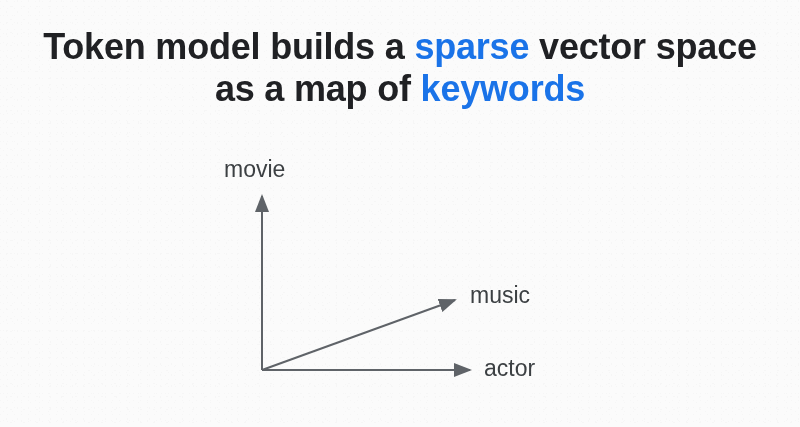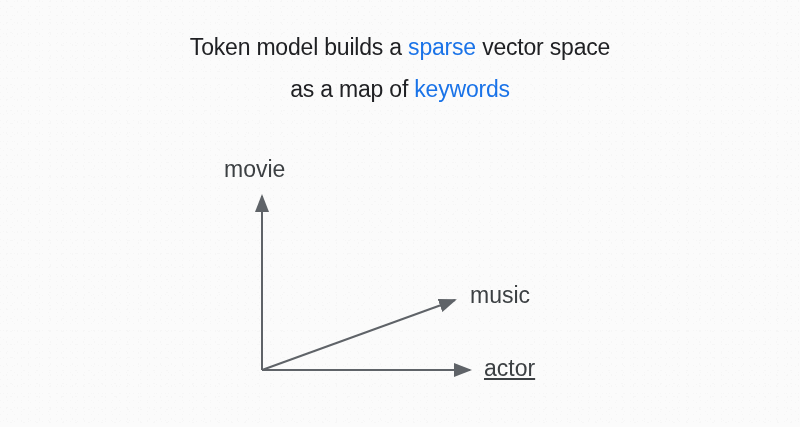--- a/index.html
+++ b/index.html
@@ -42,22 +42,22 @@
   .title-block {
     position: absolute;
     left: 0;
     top: 26px;
     width: 800px;
     text-align: center;
     line-height: 42px;
   }
   .title-line {
     display: block;
-    font-size: 23px;
-    font-weight: normal;
+    font-size: 36px;
+    font-weight: bold;
     color: #202124;
     letter-spacing: -0.2px;
     white-space: nowrap;
   }
   .accent {
     color: #1a73e8;
   }
 
   
   .diagram {
@@ -74,21 +74,21 @@
   .axis-label {
     position: absolute;
     font-family: "Liberation Sans", sans-serif;
     font-size: 23px;
     font-weight: 400;
     color: #3c4043;
     white-space: nowrap;
   }
   .label-movie { left: 224px; top: 26px; }
   .label-music { left: 470px; top: 152px; }
-  .label-actor { left: 484px; top: 225px; text-decoration: underline; }
+  .label-actor { left: 484px; top: 225px; }
 </style>
 </head>
 <body>
 
 <div class="slide">
 
   <div class="noise-layer"></div>
 
   <div class="title-block">
     <span class="title-line"><span>Token model builds a </span><span class="accent">sparse</span><span> vector space</span></span>

